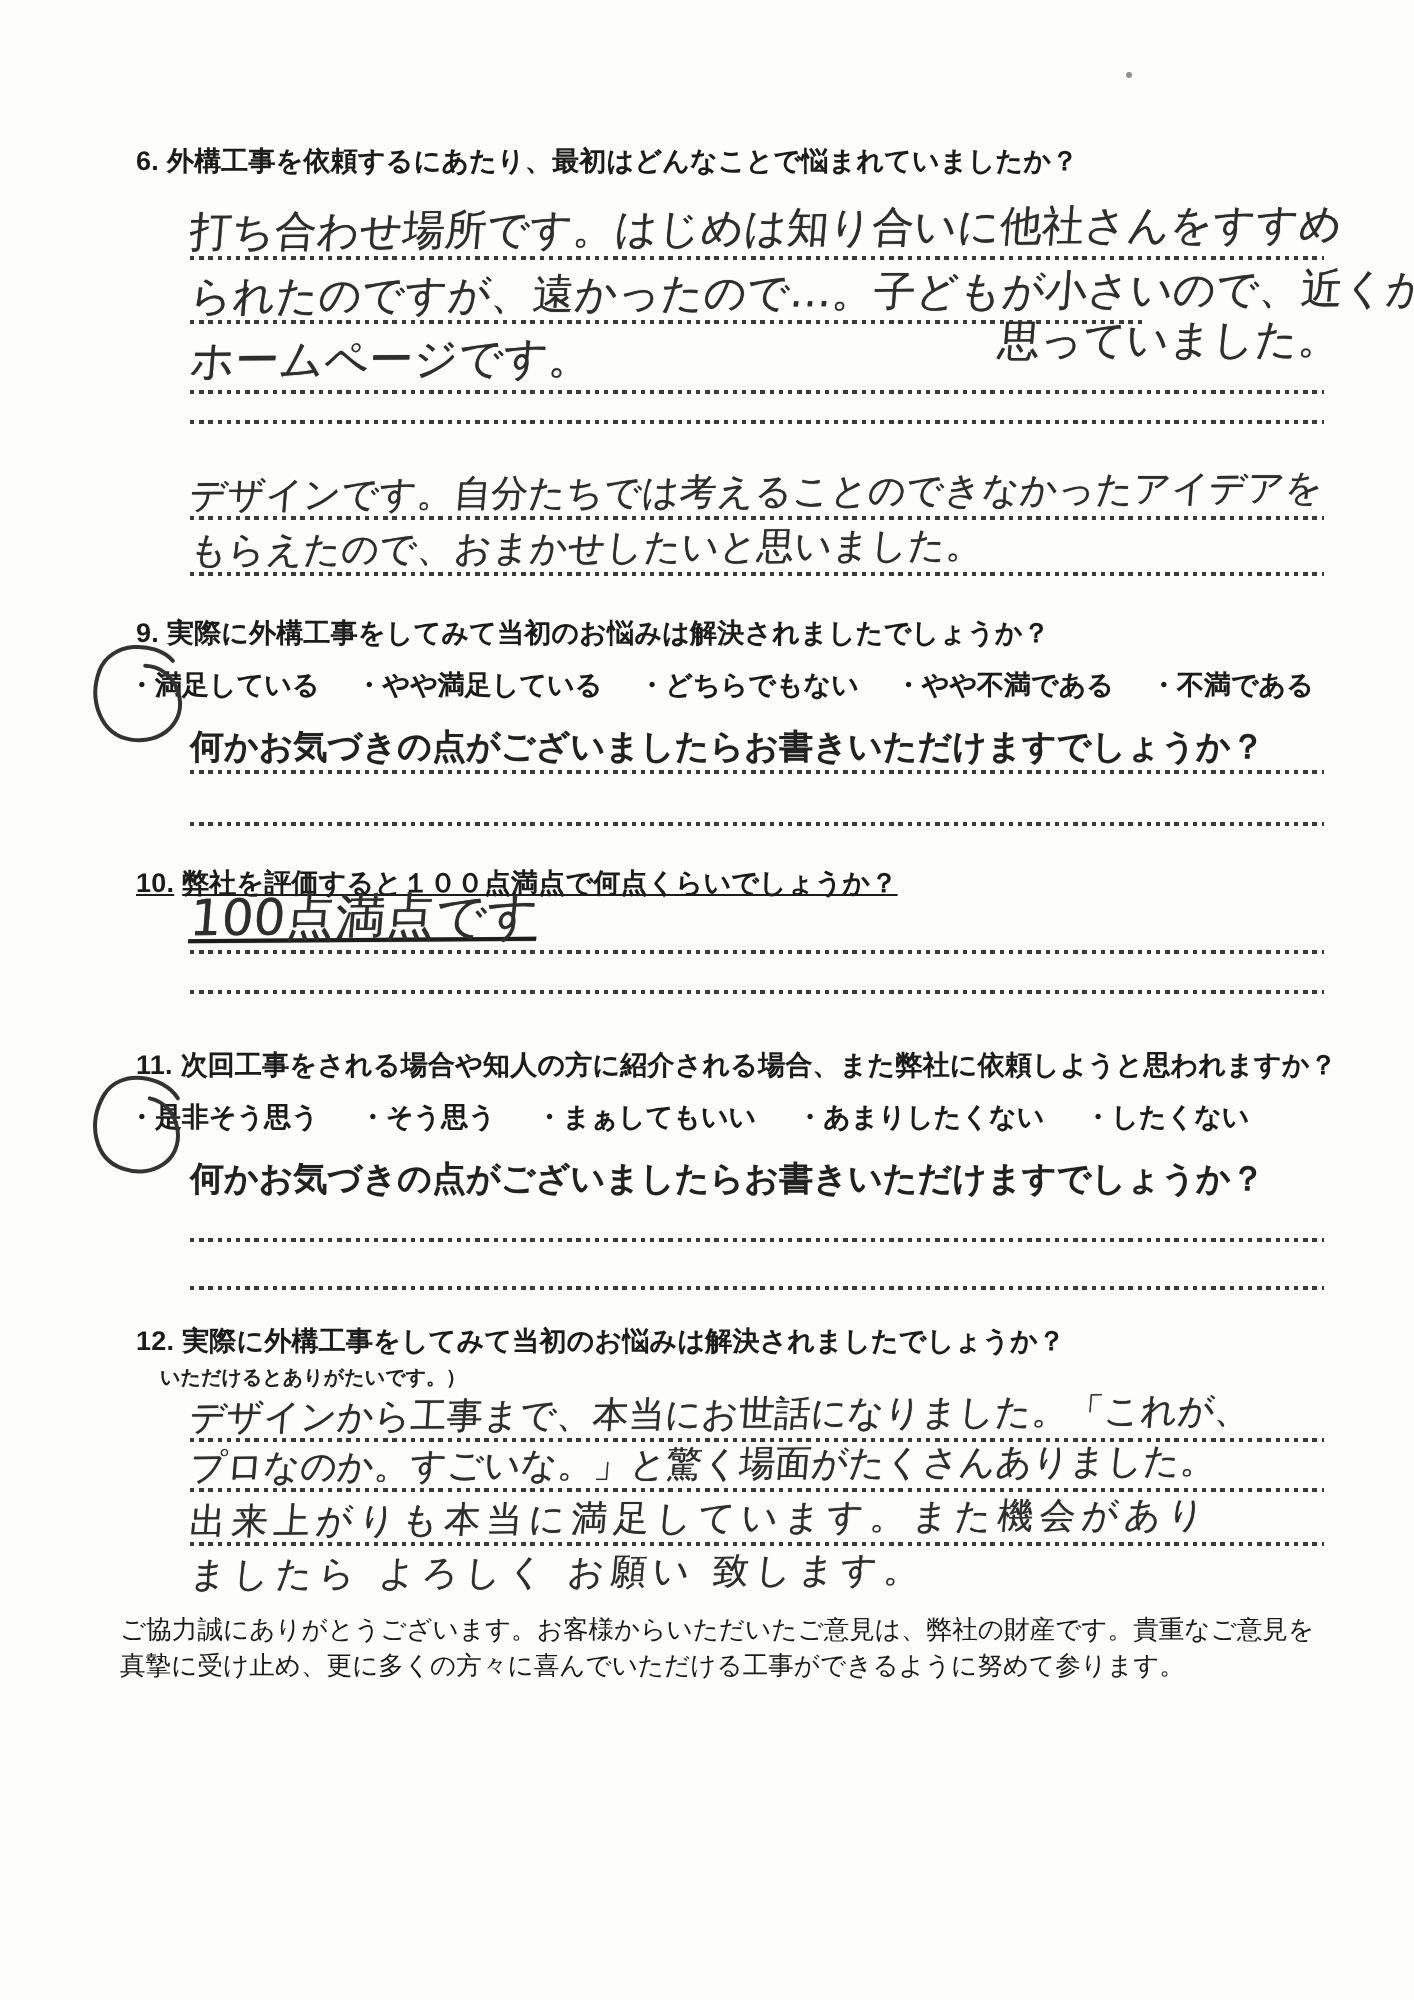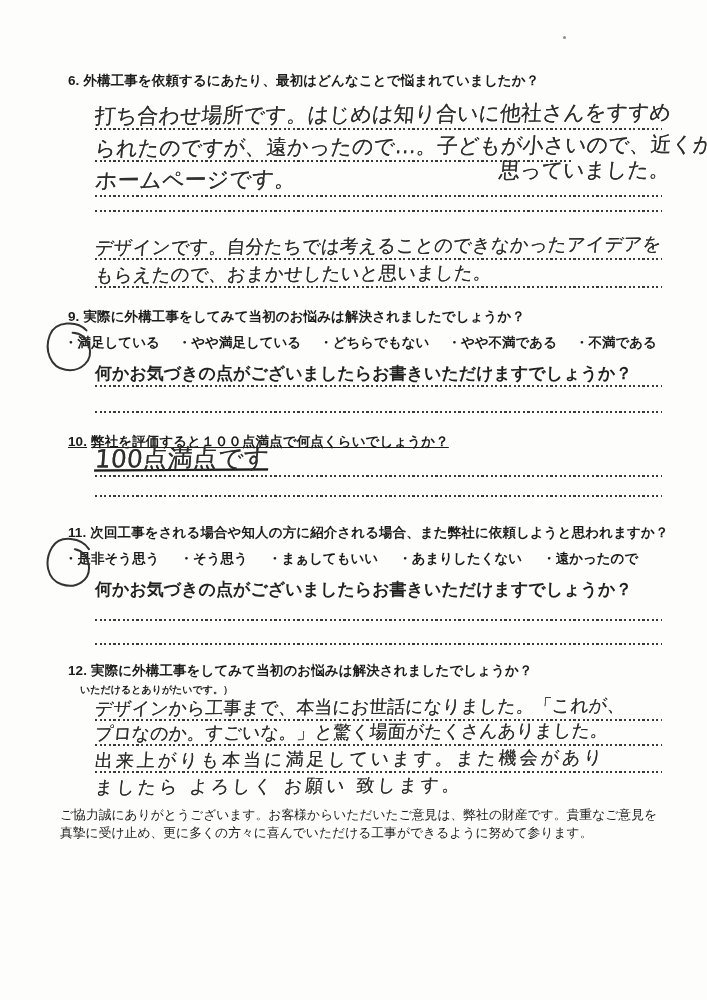--- a/index.html
+++ b/index.html
@@ -175,21 +175,21 @@
     <div class="opts">
       <span class="opt">
         <svg class="circle-mark" viewBox="0 0 56 54">
           <path d="M44 13 C36 2 14 0 7 14 C0 28 4 46 19 50 C34 54 48 44 45 29 C43 20 37 15 30 14" fill="none" stroke="#333" stroke-width="2" stroke-linecap="round" transform="rotate(4 28 27)"></path>
         </svg>
         <span>・是非そう思う</span>
       </span>
       <span class="opt">・そう思う</span>
       <span class="opt">・まぁしてもいい</span>
       <span class="opt">・あまりしたくない</span>
-      <span class="opt">・遠かったので</span>
+      <span class="opt">・したくない</span>
     </div>
     <div class="followup ind">何かお気づきの点がございましたらお書きいただけますでしょうか？</div>
     <div class="dotted-empty ind d1"></div>
     <div class="dotted-empty ind d2"></div>
   </section>
 
   <section class="q q12">
     <div class="q-head"><span class="q-num">12.</span><span>実際に外構工事をしてみて当初のお悩みは解決されましたでしょうか？</span></div>
     <div class="note">
       <div>いただけるとありがたいです。）</div>

